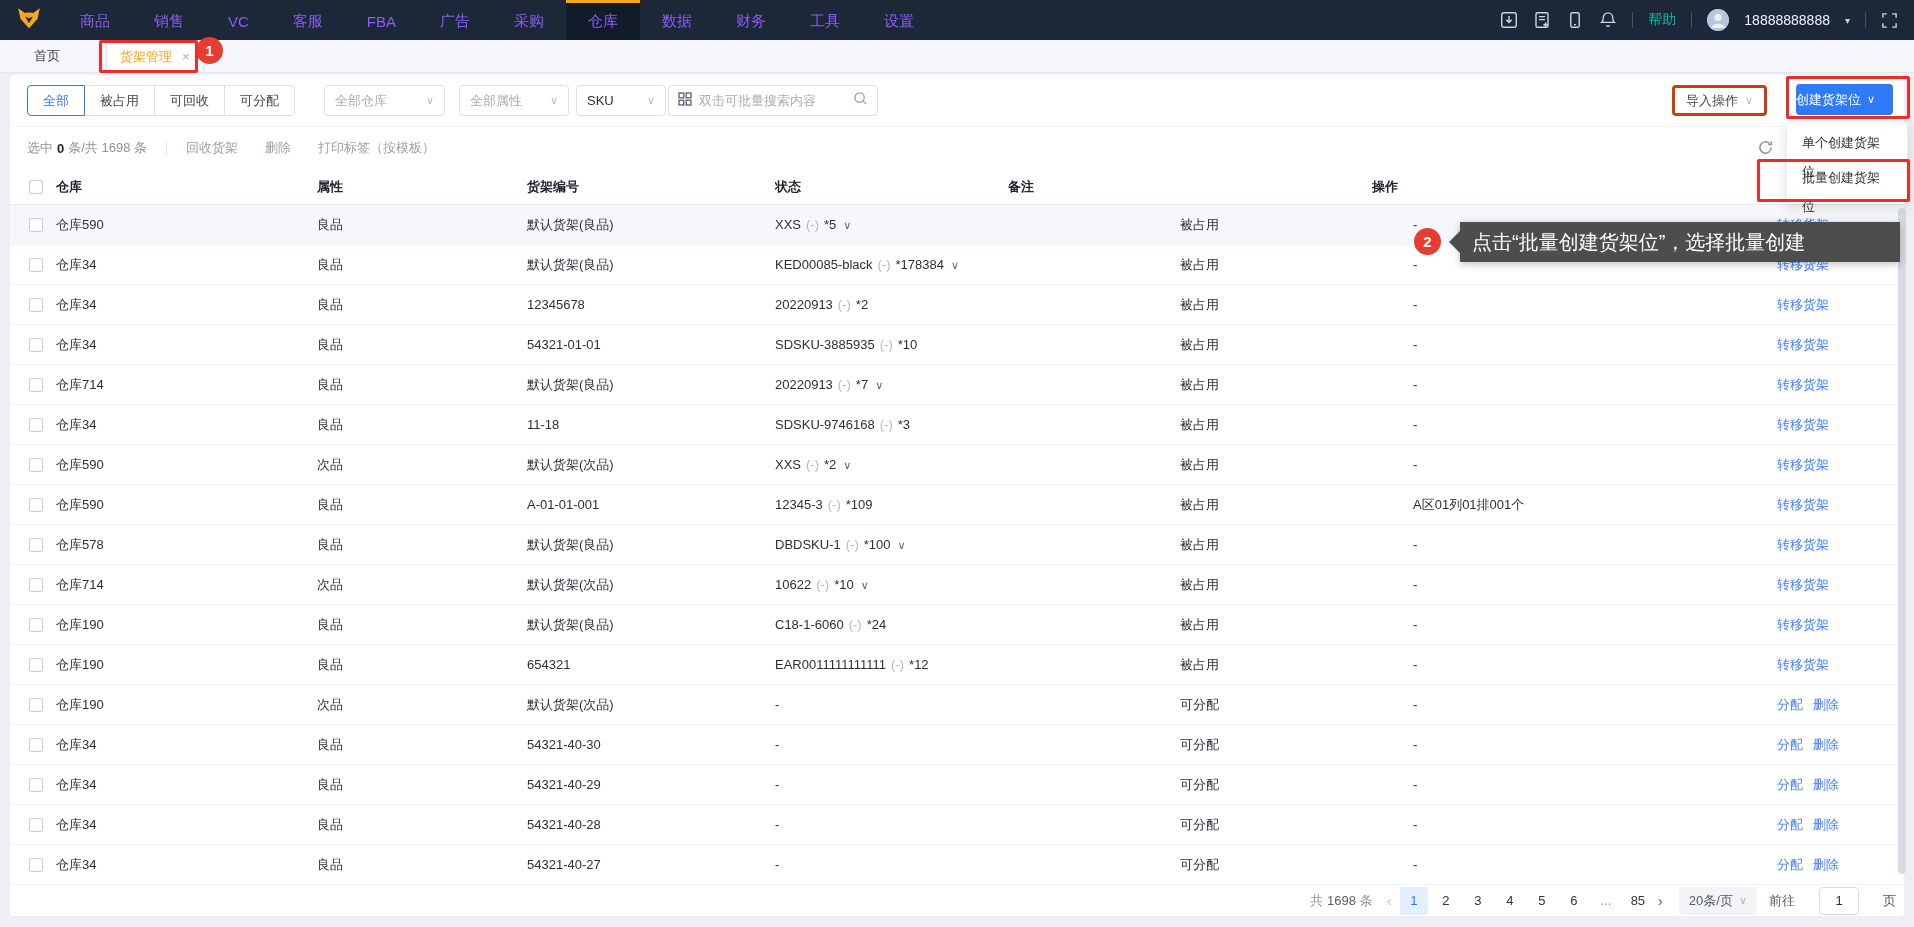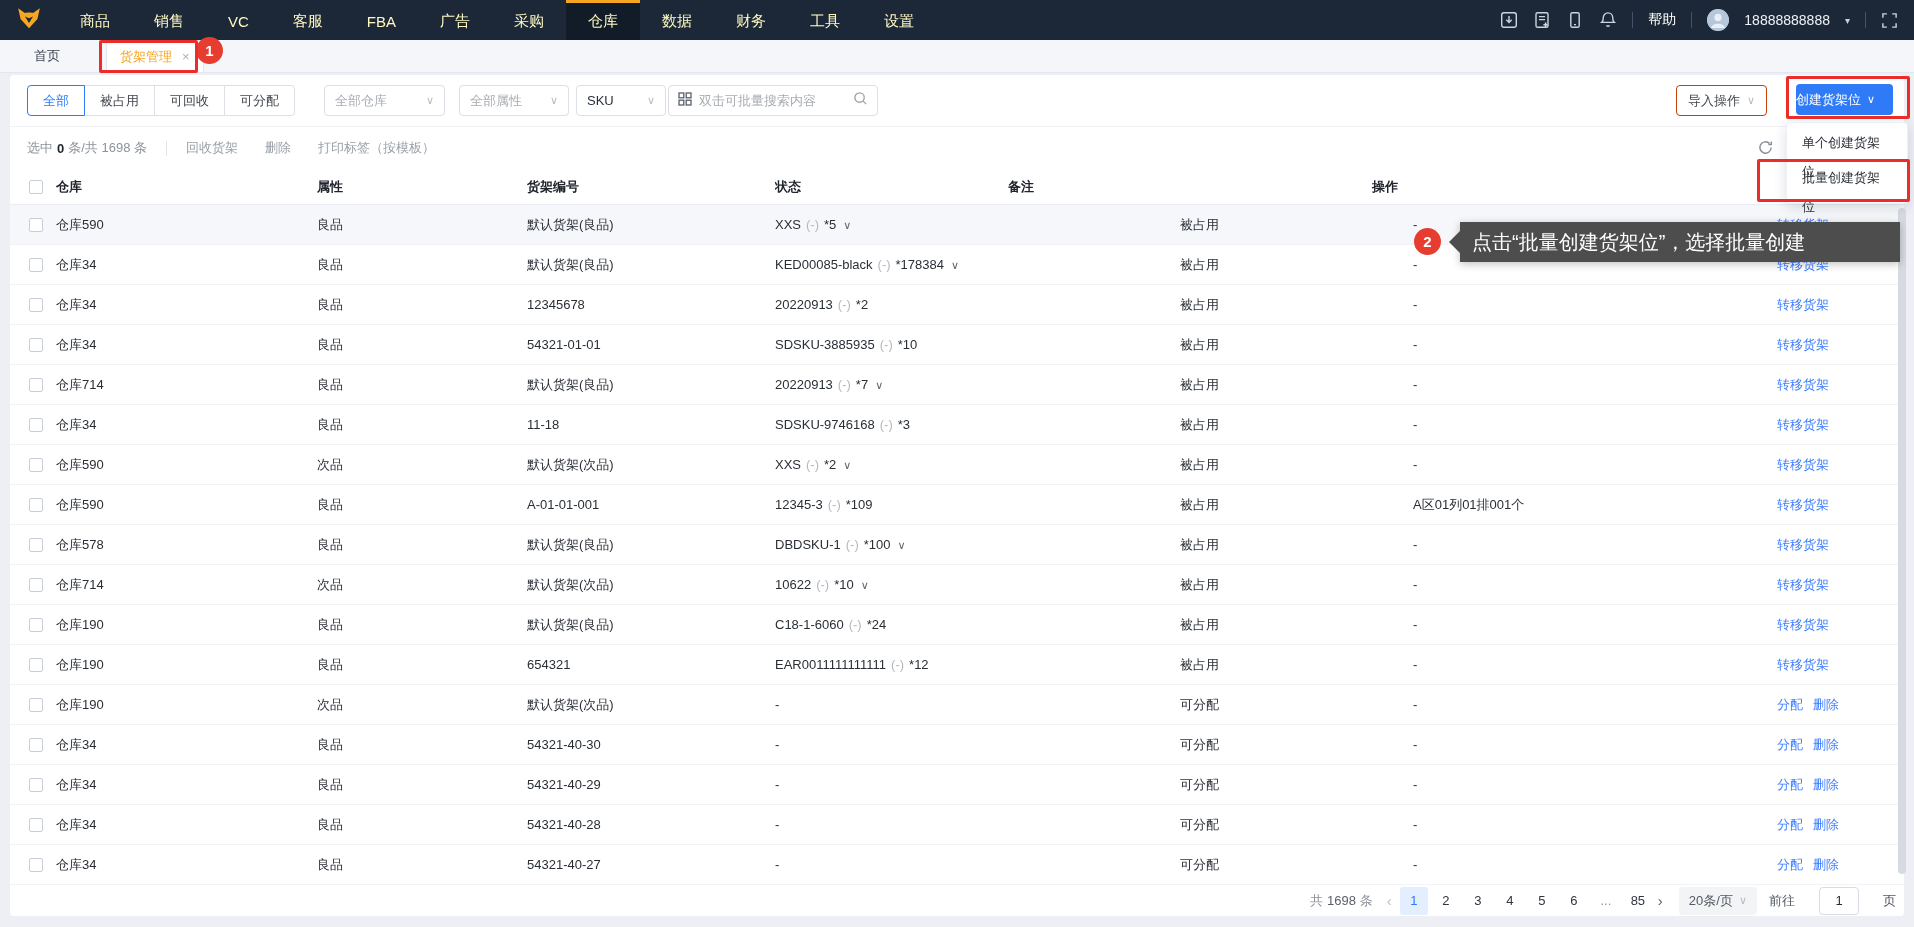--- a/index.html
+++ b/index.html
@@ -3,26 +3,26 @@
 <meta charset="utf-8">
 <style>
   *{box-sizing:border-box;margin:0;padding:0}
   html,body{width:1914px;height:927px}
   body{position:relative;background:#edeff4;font-family:"Liberation Sans","DejaVu Sans",sans-serif;overflow:hidden}
 
   
   .topnav{display:flex;align-items:stretch;height:40px;background:#1c2837;color:#fff}
   .logo{width:58px;display:flex;align-items:center;justify-content:center;cursor:pointer}
   .nav-items{display:flex;align-items:stretch}
-  .nav-item{display:flex;align-items:center;padding:0 22px;font-size:15px;color:#fef9c3;cursor:pointer;border-top:3px solid transparent}
+  .nav-item{display:flex;align-items:center;padding:0 22px;font-size:15px;color:#8b5cf6;cursor:pointer;border-top:3px solid transparent}
   .nav-item.active{background:#121c29;border-top-color:#f6a623}
   .nav-right{margin-left:auto;display:flex;align-items:center;gap:15px;padding-right:16px}
   .icon-btn{display:flex;align-items:center;cursor:pointer}
   .sep{width:1px;height:16px;background:#43536a}
-  .help{font-size:14px;color:#ffffff;cursor:pointer}
+  .help{font-size:14px;color:#14b8a6;cursor:pointer}
   .avatar{width:22px;height:22px;border-radius:50%;overflow:hidden;background:#b6c7db}
   .phone{font-size:14px;color:#eef2f8;cursor:pointer}
   .caret{font-size:10px;color:#c6cfdd}
 
   
   .tabbar{height:33px;background:#f5f6f9;border-bottom:1px solid #e3e6ec;display:flex;align-items:center;padding-left:34px}
   .tab-home{font-size:13px;color:#3c4350;margin-right:46px;cursor:pointer}
   .tab-active{height:32px;align-self:flex-end;display:flex;align-items:center;gap:10px;padding:0 13px;background:#fff;border:1px solid #e3e6ec;border-bottom:none;border-radius:5px 5px 0 0;color:#f6a623;font-size:13px;cursor:pointer}
   .tab-close{color:#a9aeb8;font-size:13px;cursor:pointer}
 
@@ -37,21 +37,21 @@
   .seg-btn.active{color:#2f7af7;border-color:#2f7af7;position:relative;z-index:1}
   .select{height:31px;border:1px solid #dcdfe6;border-radius:4px;display:flex;align-items:center;justify-content:space-between;padding:0 10px;font-size:13px;color:#a8abb2;background:#fff;cursor:pointer}
   .select .chev,.chev{color:#b6bac2;font-size:11px}
   .w-select{width:121px;margin-left:29px}
   .a-select{width:110px;margin-left:14px}
   .s-select{width:90px;margin-left:7px}
   .s-select .val{color:#2a2f36}
   .searchbox{width:210px;height:31px;margin-left:2px;border:1px solid #dcdfe6;border-radius:4px;display:flex;align-items:center;padding:0 9px;gap:7px;background:#fff}
   .searchbox input{border:0;outline:0;flex:1;font-size:13px;color:#2a2f36;min-width:0;background:transparent}
   .searchbox input::placeholder{color:#a8abb2}
-  .import-btn{margin-left:auto;margin-right:117px;height:31px;padding:0 11px;background:#fff;border:1px solid #c2410c;border-radius:4px;font-size:13px;color:#42474f;display:flex;align-items:center;gap:7px;cursor:pointer}
+  .import-btn{margin-left:auto;margin-right:117px;height:31px;padding:0 11px;background:#fff;border:3px solid #c2410c;border-radius:4px;font-size:13px;color:#42474f;display:flex;align-items:center;gap:7px;cursor:pointer}
   .create-btn{position:absolute;left:1796px;top:84px;width:97px;height:31px;background:#2f7af7;color:#fff;border:none;border-radius:4px;font-size:13px;display:flex;align-items:center;justify-content:flex-start;gap:6px;cursor:pointer;z-index:4}
   .create-btn .chev{color:#fff}
 
   .toolbar{height:42px;display:flex;align-items:center;padding:0 17px;position:relative;font-size:13px}
   .sel-label{color:#8e939b}
   .sel-count{color:#1d222b;font-weight:bold;margin:0 4px}
   .sel-total{color:#8e939b}
   .tb-divider{width:1px;height:15px;background:#e2e5ea;margin:0 19px}
   .toolbar-actions{display:flex;gap:27px}
   .tb-action{color:#9aa0a9;cursor:pointer}

